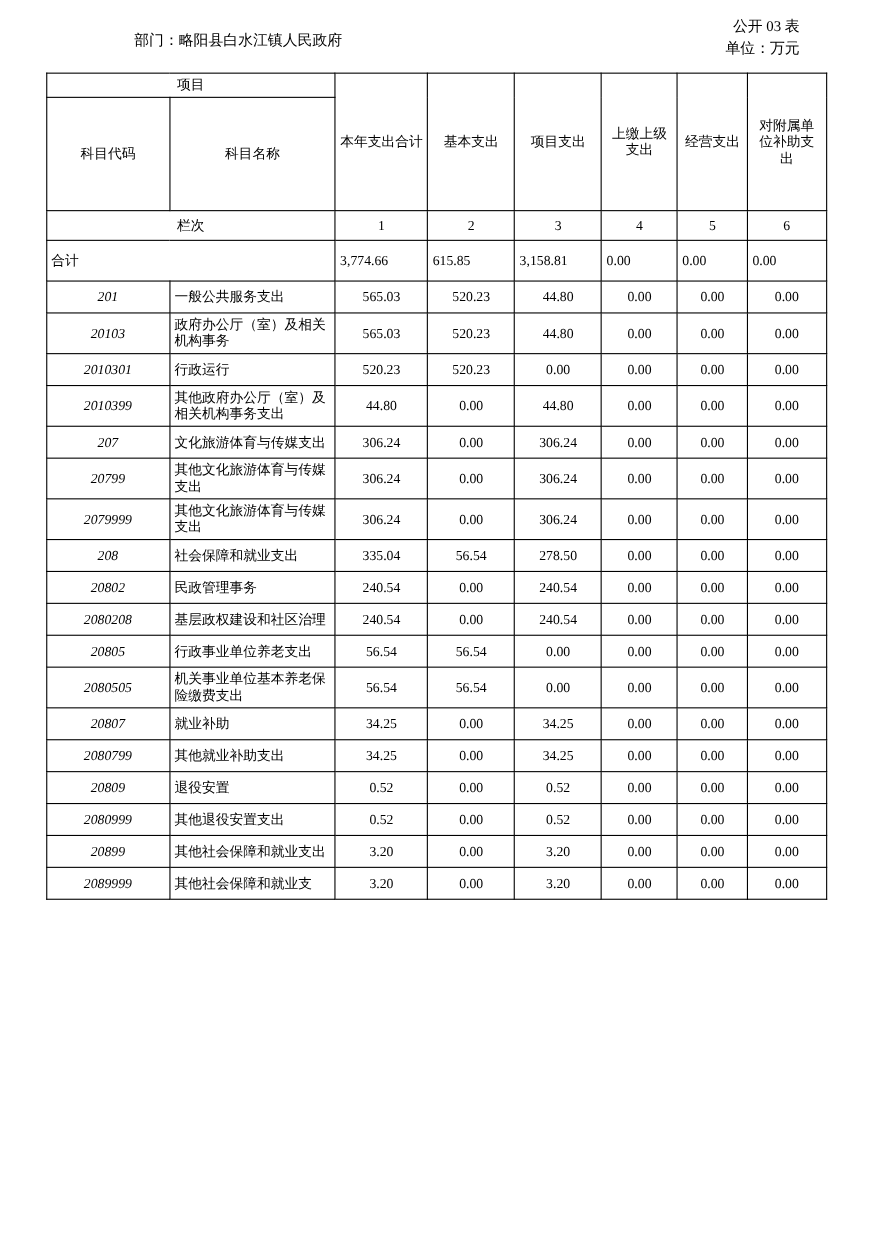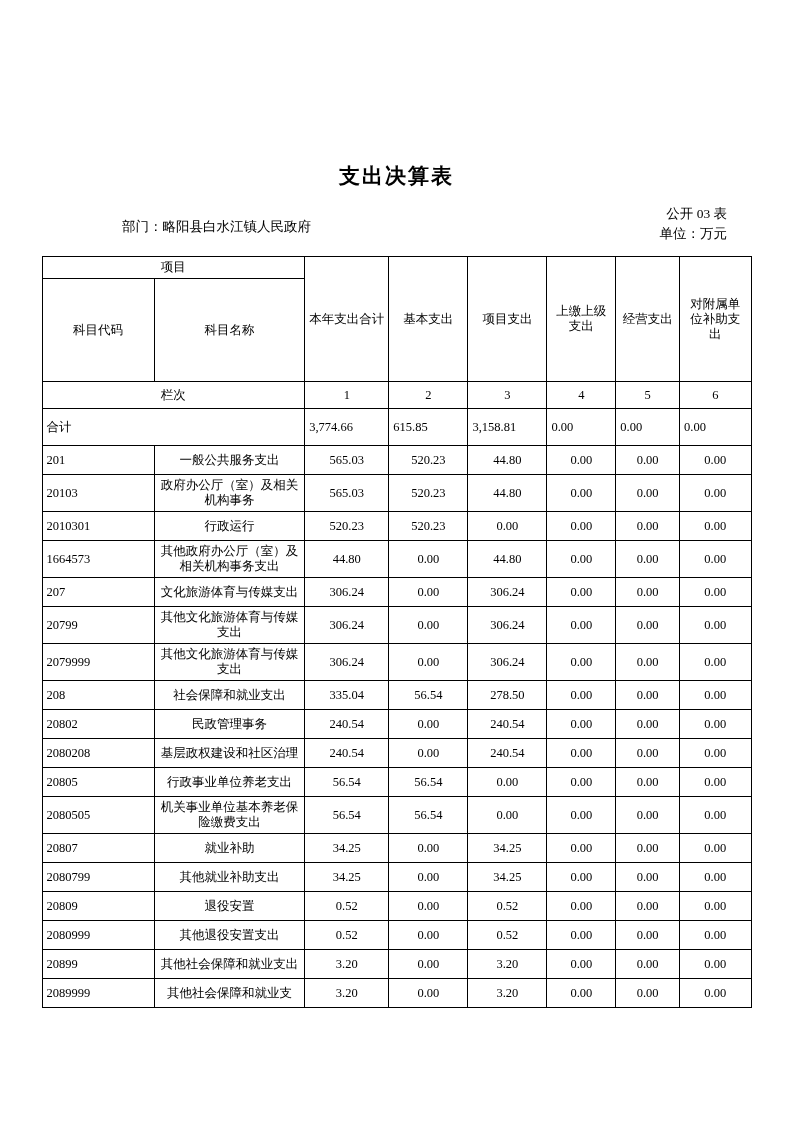--- a/index.html
+++ b/index.html
@@ -72,41 +72,42 @@
   .c-num5 { width: 56px; }
 
   .hdr-center {
     text-align: center;
     vertical-align: middle;
   }
   .hdr-tall {
     height: 96px;
   }
   .cell-code {
+    text-align: center;
+    font-style: italic;
   }
   .cell-name {
-    text-align: center;
+    text-align: left;
     padding-left: 6px;
   }
   .cell-num {
     text-align: center;
     font-family: "Liberation Serif", "DejaVu Serif", serif;
   }
   .row-lane td { text-align: center; height: 20px; }
   .row-total td { text-align: left; font-weight: bold; height: 30px; }
   .row-total .tot-label { font-weight: normal; }
   tr.data td { height: 22px; }
   .bold { font-weight: bold; }
 </style>
 </head>
 <body>
 
 <div class="page">
 
-  <div class="doc-title">支出决算表</div>
 
   <div class="meta-row">
     <div class="meta-left">部门：略阳县白水江镇人民政府</div>
     <div class="meta-right">
       <div>公开 03 表</div>
       <div>单位：万元</div>
     </div>
   </div>
 
   <table class="main">
@@ -180,21 +181,21 @@
           <td class="cell-code">2010301</td>
           <td class="cell-name">行政运行</td>
           <td class="cell-num">520.23</td>
           <td class="cell-num">520.23</td>
           <td class="cell-num">0.00</td>
           <td class="cell-num">0.00</td>
           <td class="cell-num">0.00</td>
           <td class="cell-num">0.00</td>
         </tr>
         <tr class="data">
-          <td class="cell-code">1664573</td>
+          <td class="cell-code">2010399</td>
           <td class="cell-name">其他政府办公厅（室）及相关机构事务支出</td>
           <td class="cell-num">44.80</td>
           <td class="cell-num">0.00</td>
           <td class="cell-num">44.80</td>
           <td class="cell-num">0.00</td>
           <td class="cell-num">0.00</td>
           <td class="cell-num">0.00</td>
         </tr>
         <tr class="data">
           <td class="cell-code">207</td>

